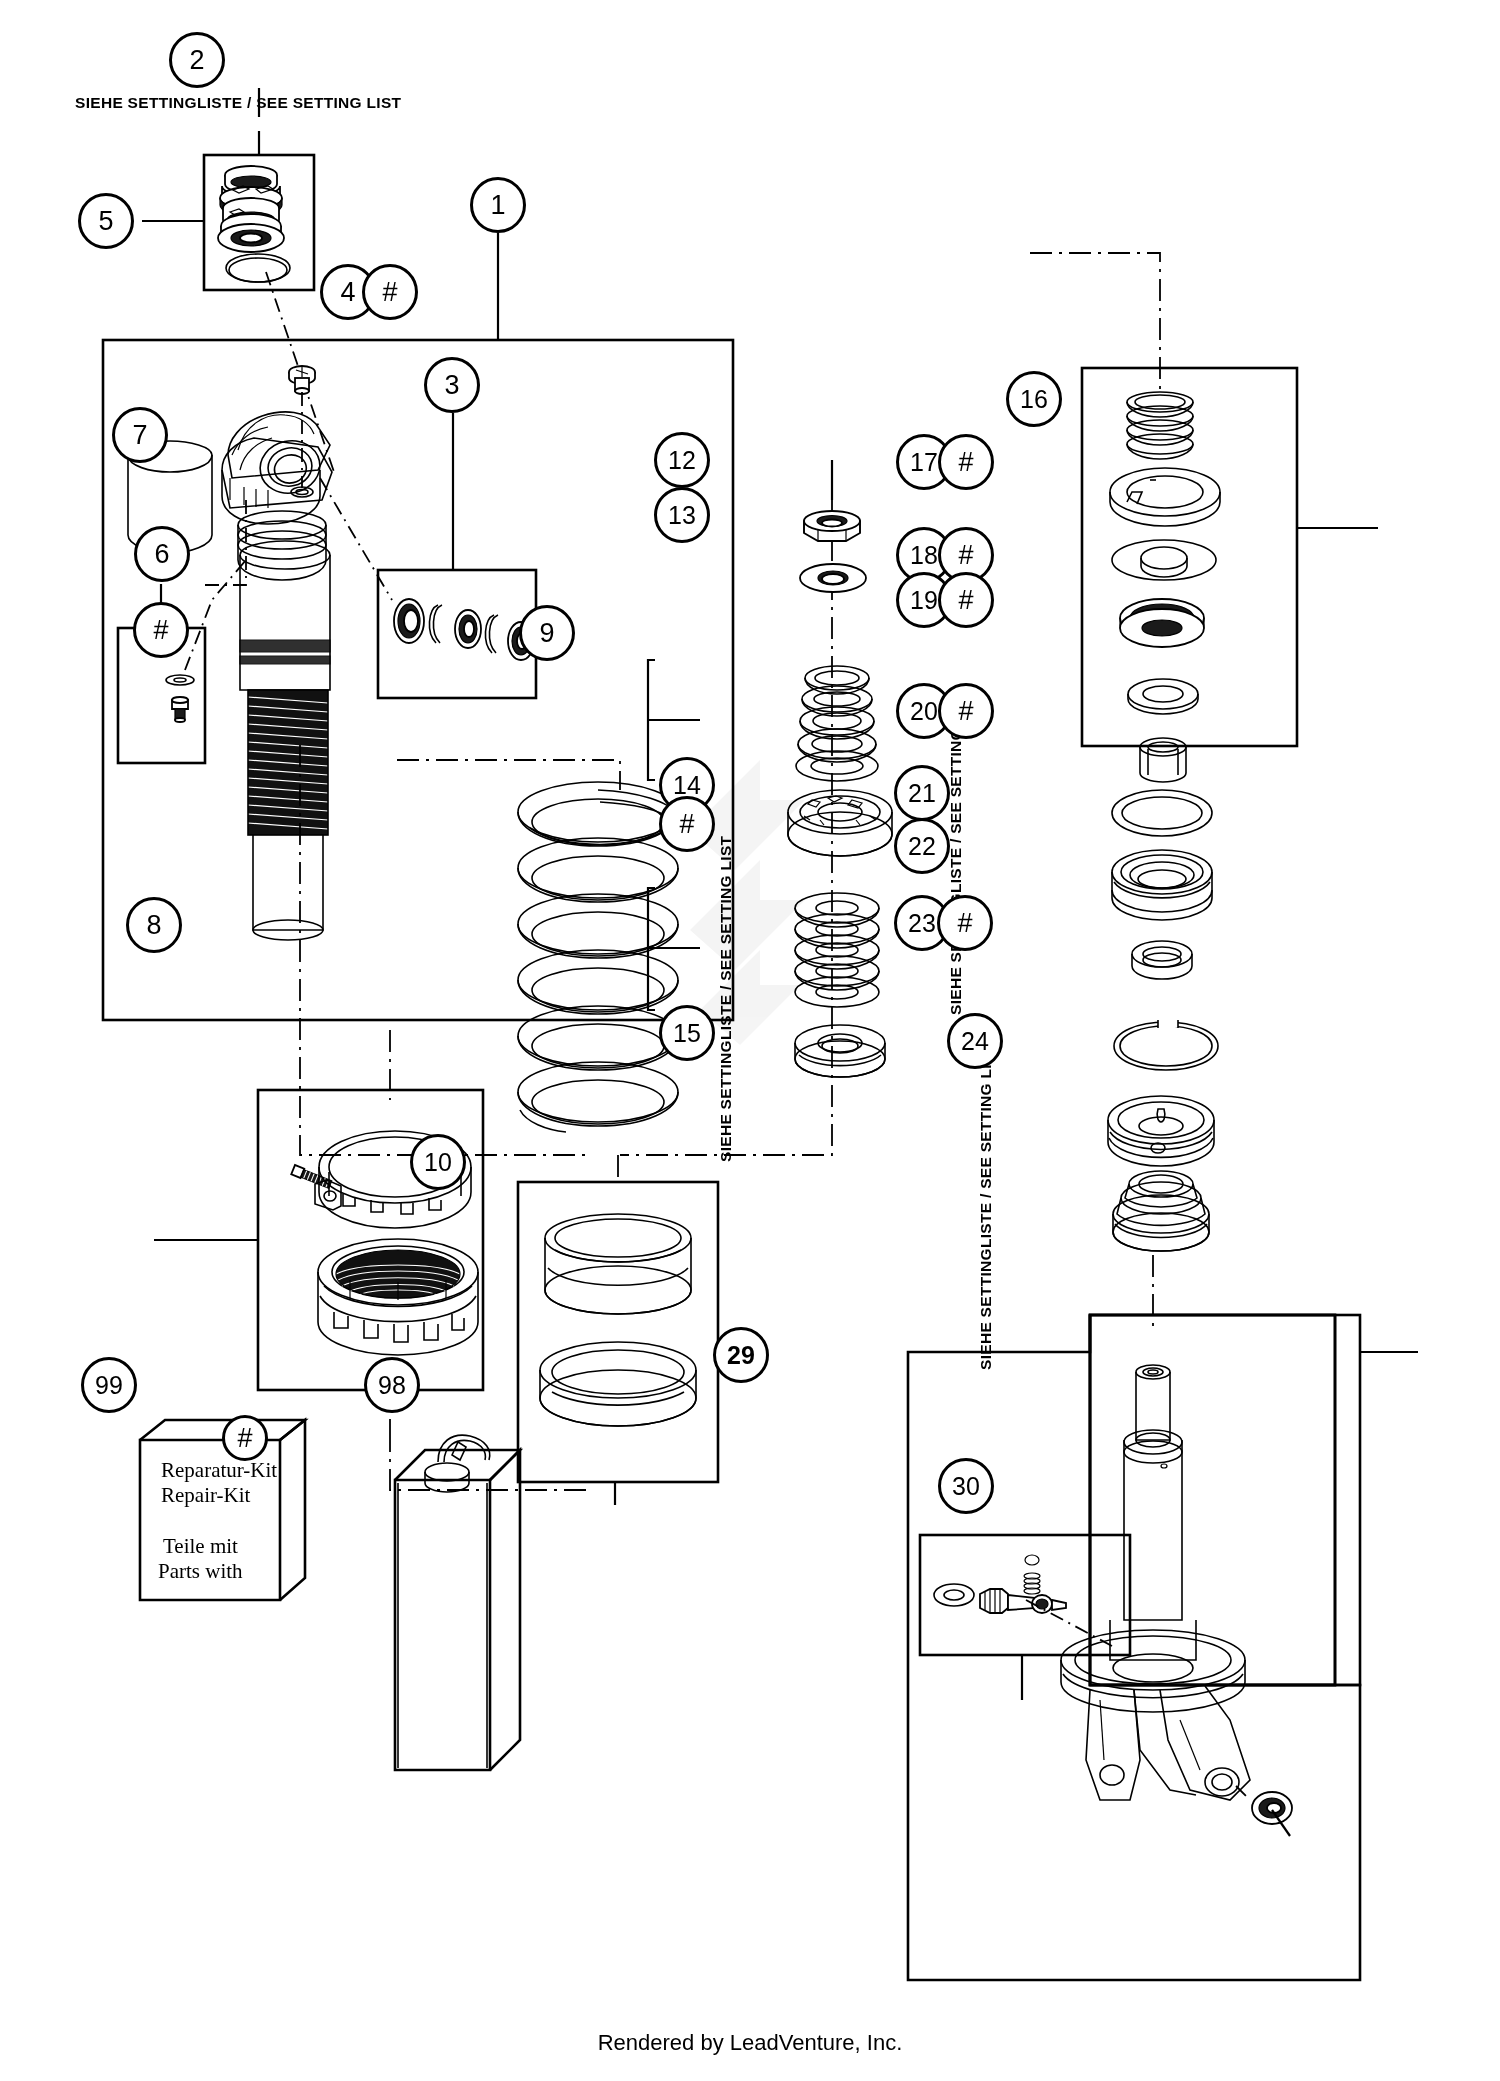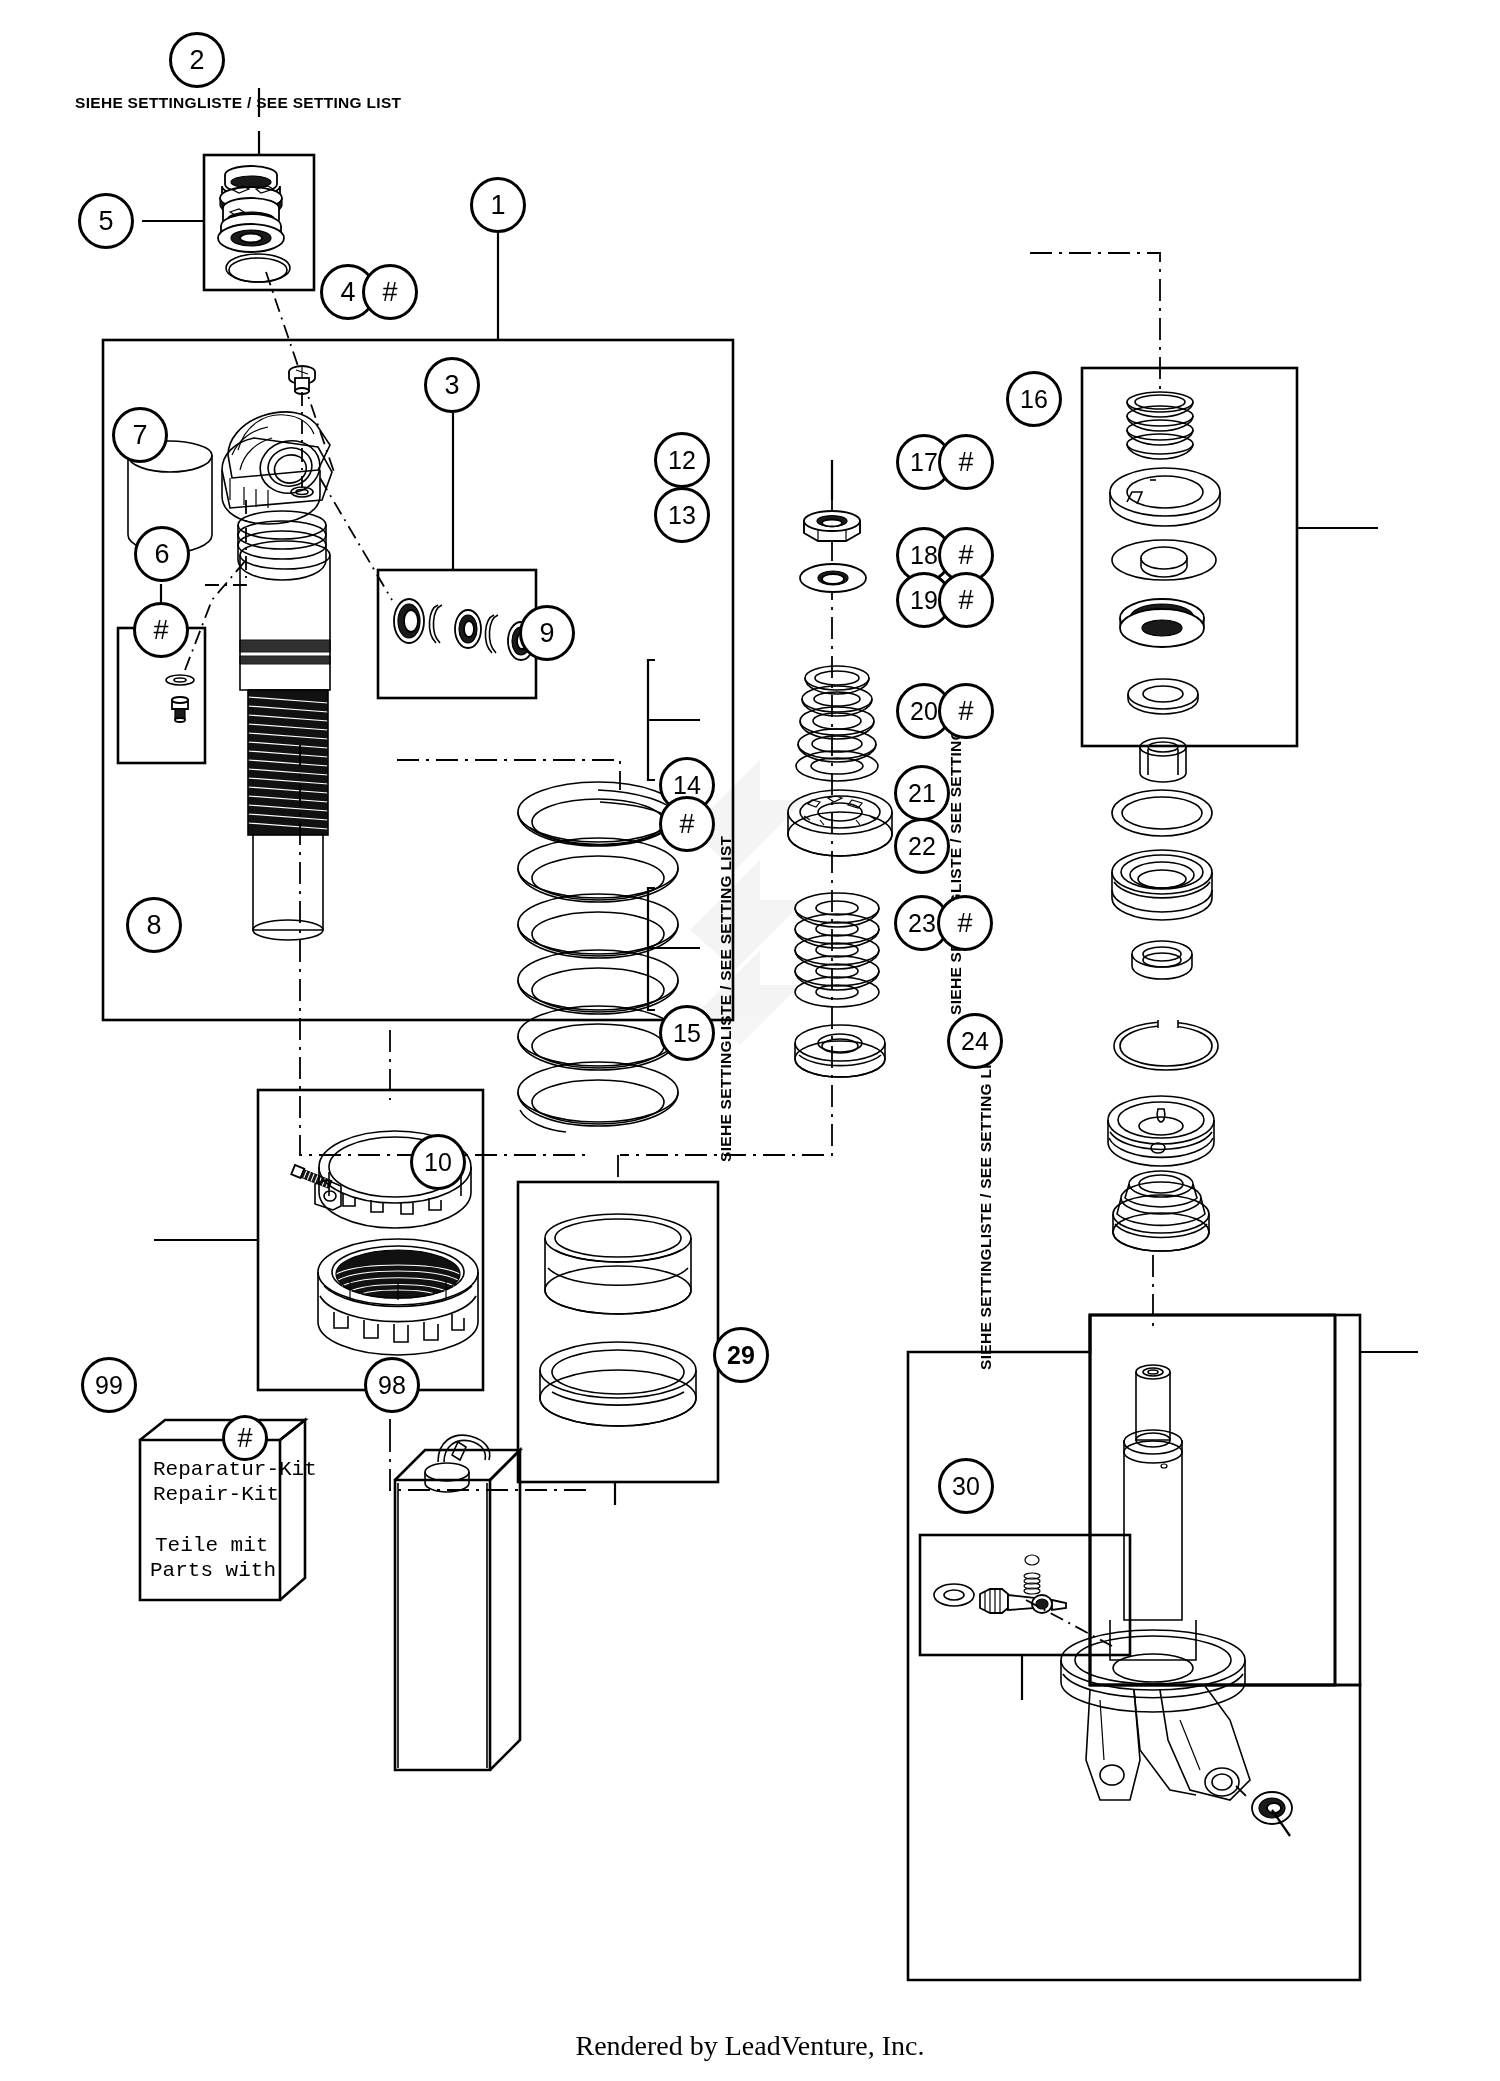--- a/index.html
+++ b/index.html
@@ -64,34 +64,35 @@
     font-family: "Liberation Sans", sans-serif;
     font-size: 15.5px;
     font-weight: bold;
     letter-spacing: 0.3px;
     white-space: nowrap;
     transform-origin: 0 0;
     transform: rotate(-90deg);
   }
   .kit-text {
     position: absolute;
-    font-family: Liberation Mono, monospace;
+    font-family: Liberation Serif, serif;
     font-size: 21px;
     font-weight: normal;
     white-space: nowrap;
     line-height: 1.18;
+    margin-left: 8px;
   }
   #footer {
     position: absolute;
     left: 0;
     top: 2030px;
     width: 1500px;
     text-align: center;
-    font-family: Liberation Serif, serif;
-    font-size: 28px;
+    font-family: Liberation Sans, sans-serif;
+    font-size: 22px;
   }
 </style>
 </head>
 <body>
 
 <div id="page">
 
 
   <svg id="diagram-svg" viewBox="0 0 1500 2081" xmlns="http://www.w3.org/2000/svg">
     <defs>

